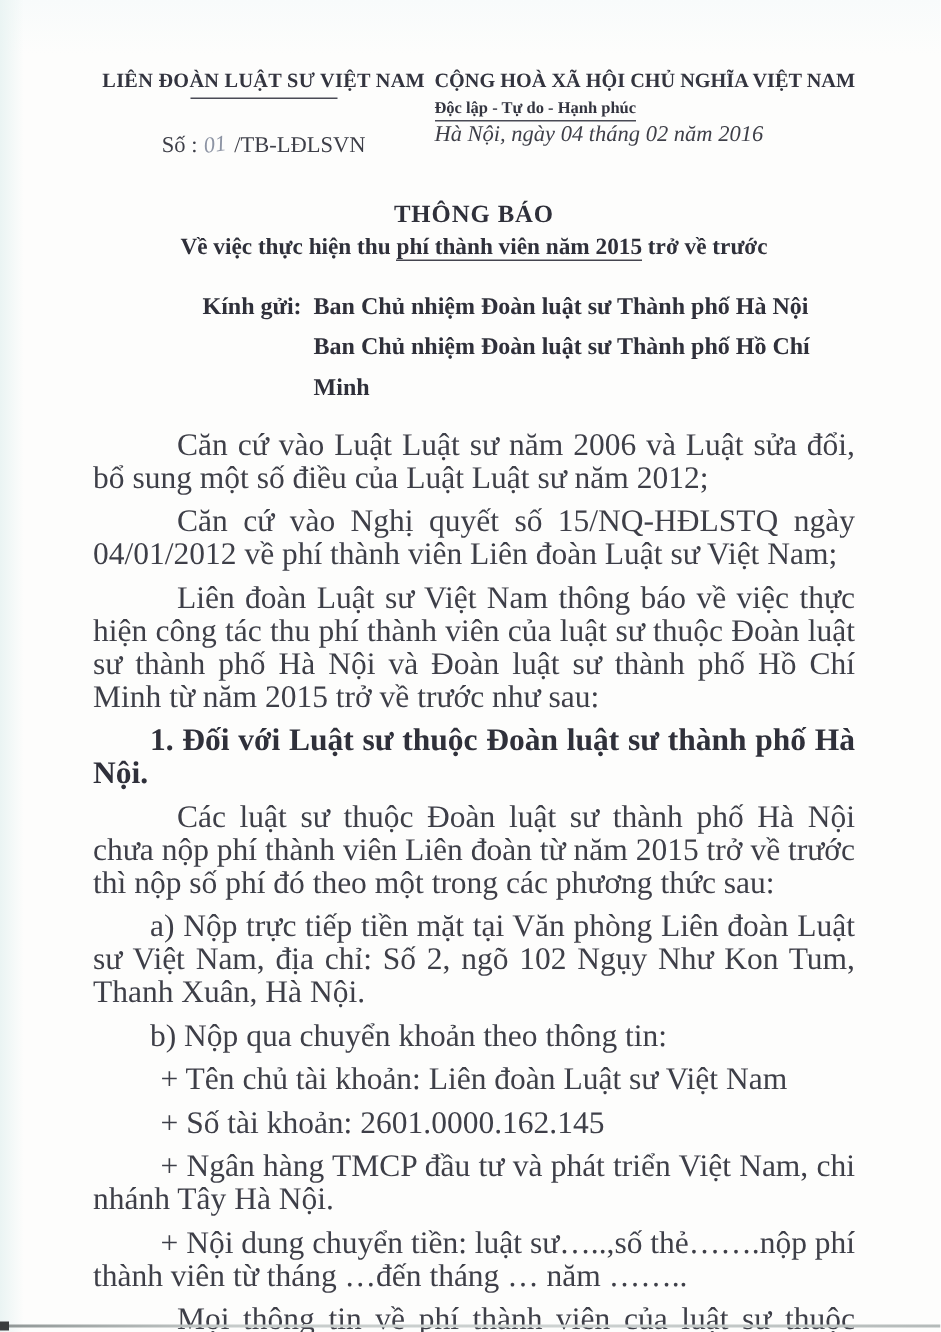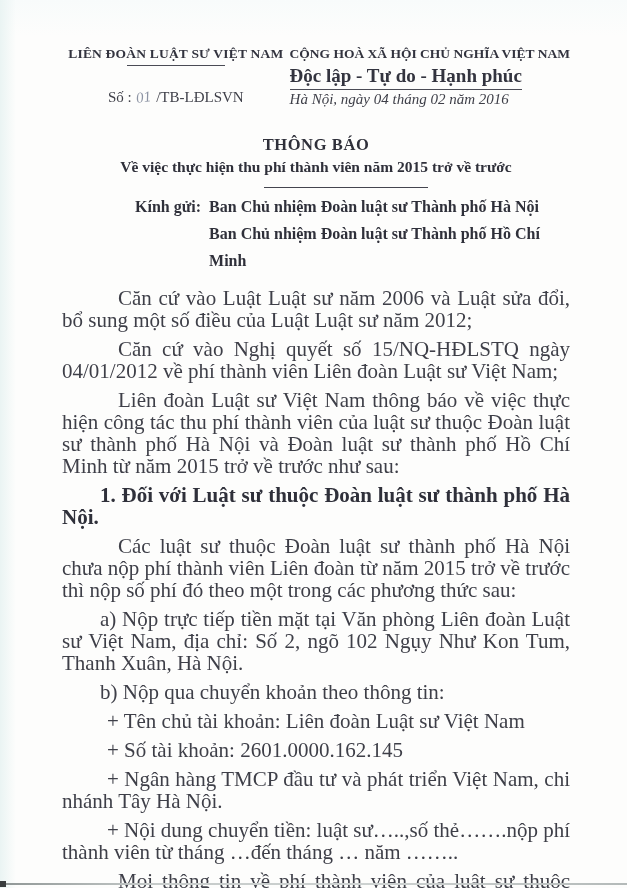--- a/index.html
+++ b/index.html
@@ -45,31 +45,31 @@
   .doc-no { margin-top: 23px; font-size: 15px; white-space: nowrap; }
   .handwritten {
     display: inline-block;
     color: #8d94a4; font-style: italic; font-size: 15px;
     transform: rotate(-8deg);
     padding: 0 1px;
   }
   .motto1 { font-weight: bold; font-size: 13.5px; color: #33343f; white-space: nowrap; }
   .motto2 {
     display: inline-block;
-    font-weight: bold; font-size: 19px; color: #33343f;
+    font-weight: bold; font-size: 11px; color: #33343f;
     border-bottom: 1.5px solid #4a4b55;
     padding-bottom: 2px; margin-top: 3px;
   }
   .place-date { font-style: italic; font-size: 15px; margin-top: 1px; white-space: nowrap; }
 
   
   .title-block { text-align: center; margin-top: 27px; }
   .doc-title { font-weight: bold; font-size: 16.5px; letter-spacing: 0.6px; color: #2f303a; }
   .doc-subject { font-weight: bold; font-size: 15.5px; color: #2f303a; margin-top: 3px; }
-  .subject-underlined { border-bottom: 1.5px solid #44454f; padding-bottom: 12px; }
+  .subject-underlined { border-bottom: 1.5px solid #44454f; padding-bottom: 0; }
 
   
   .recipients {
     margin-top: 17px; padding-left: 73px;
     display: flex; align-items: flex-start;
     font-weight: bold; font-size: 16px; line-height: 27px; color: #2f303a;
   }
   .salutation { margin-right: 8px; white-space: nowrap; }
 
   

